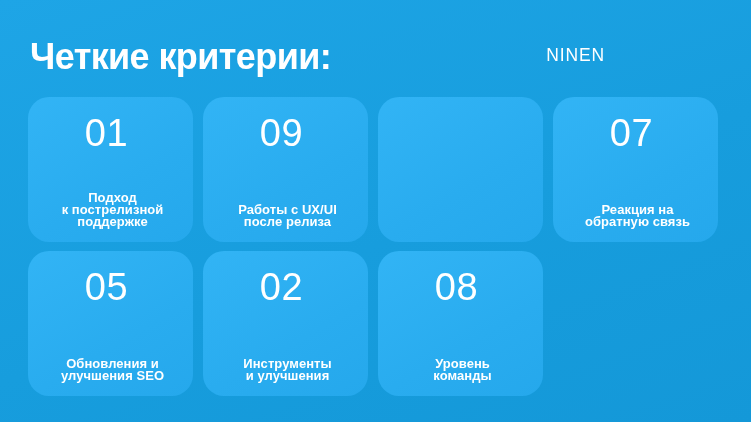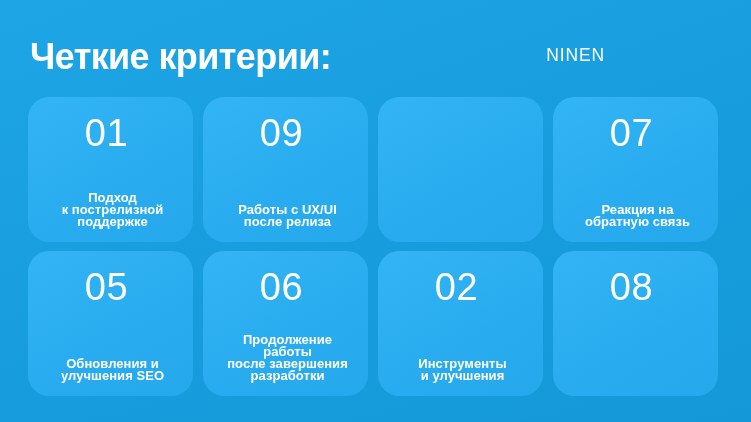--- a/index.html
+++ b/index.html
@@ -114,30 +114,26 @@
     <span class="card-label">Реакция на
 обратную связь</span>
   </div>
 
   <div class="card">
     <span class="card-number">05</span>
     <span class="card-label">Обновления и
 улучшения SEO</span>
   </div>
 
-  <div class="card">
-    <span class="card-number">06</span>
-    <span class="card-label">Продолжение работы
-после завершения
-разработки</span>
-  </div>
 
   <div class="card">
     <span class="card-number">02</span>
     <span class="card-label">Инструменты
 и улучшения</span>
   </div>
 
   <div class="card">
     <span class="card-number">08</span>
+    <span class="card-label">Уровень
+команды</span>
   </div>
 
 </div>
 
 </body></html>

